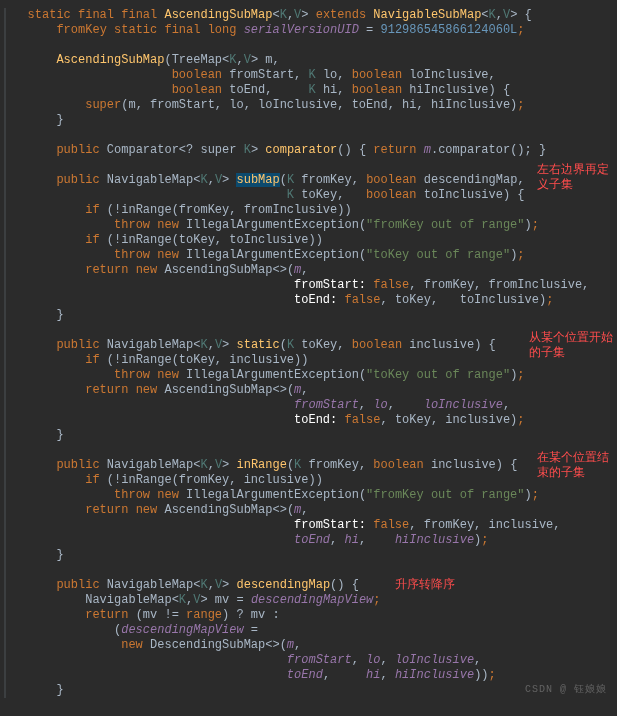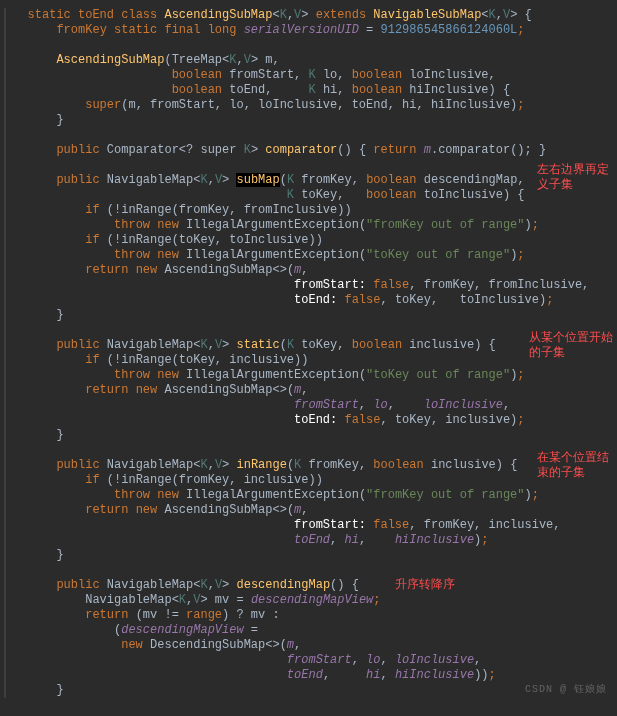--- a/index.html
+++ b/index.html
@@ -27,42 +27,42 @@
     background: #3c3f41;
   }
   .k-keyword { color: #cc7832; }
   .k-type { color: #ffc66d; }
   .k-field { color: #9876aa; font-style: italic; }
   .k-number { color: #6897bb; }
   .k-string { color: #6a8759; }
   .k-param { color: #ffffff; }
   .k-punc { color: #cc7832; }
   .k-gen { color: #507874; }
-  .hl { background: #000000; color: #ffc66d; }
+  .hl { background: #0c4a6e; color: #ffc66d; }
   .annotation {
     position: absolute;
     color: #ff4d4d;
     font-size: 12px;
     white-space: nowrap;
   }
   .watermark {
     position: absolute;
     right: 10px;
     bottom: 10px;
     color: rgba(200,200,200,0.35);
     font-size: 10px;
     letter-spacing: 1px;
   }
 </style>
 </head>
 <body>
 
 <div class="gutter"></div>
 
-<div class="editor">   <span class="k-keyword">static toEnd class</span> <span class="k-type">AscendingSubMap</span>&lt;<span class="k-gen">K</span>,<span class="k-gen">V</span>&gt; <span class="k-keyword">extends</span> <span class="k-type">NavigableSubMap</span>&lt;<span class="k-gen">K</span>,<span class="k-gen">V</span>&gt; <span>{</span>
+<div class="editor">   <span class="k-keyword">static final final</span> <span class="k-type">AscendingSubMap</span>&lt;<span class="k-gen">K</span>,<span class="k-gen">V</span>&gt; <span class="k-keyword">extends</span> <span class="k-type">NavigableSubMap</span>&lt;<span class="k-gen">K</span>,<span class="k-gen">V</span>&gt; <span>{</span>
        <span class="k-keyword">fromKey static final long</span> <span class="k-field">serialVersionUID</span> <span>=</span> <span class="k-number">912986545866124060L</span><span class="k-punc">;</span>
 
        <span class="k-type">AscendingSubMap</span>(<span>TreeMap</span>&lt;<span class="k-gen">K</span>,<span class="k-gen">V</span>&gt; <span>m</span>,
                        <span class="k-keyword">boolean</span> <span>fromStart</span>, <span class="k-gen">K</span> <span>lo</span>, <span class="k-keyword">boolean</span> <span>loInclusive</span>,
                        <span class="k-keyword">boolean</span> <span>toEnd</span>,     <span class="k-gen">K</span> <span>hi</span>, <span class="k-keyword">boolean</span> <span>hiInclusive</span>) {
            <span class="k-keyword">super</span>(m, fromStart, lo, loInclusive, toEnd, hi, hiInclusive)<span class="k-punc">;</span>
        <span>}</span>
 
        <span class="k-keyword">public</span> <span>Comparator</span><span>&lt;? super</span> <span class="k-gen">K</span>&gt; <span class="k-type">comparator</span>() { <span class="k-keyword">return</span> <span class="k-field">m</span><span>.comparator();</span> <span>}</span>
 

